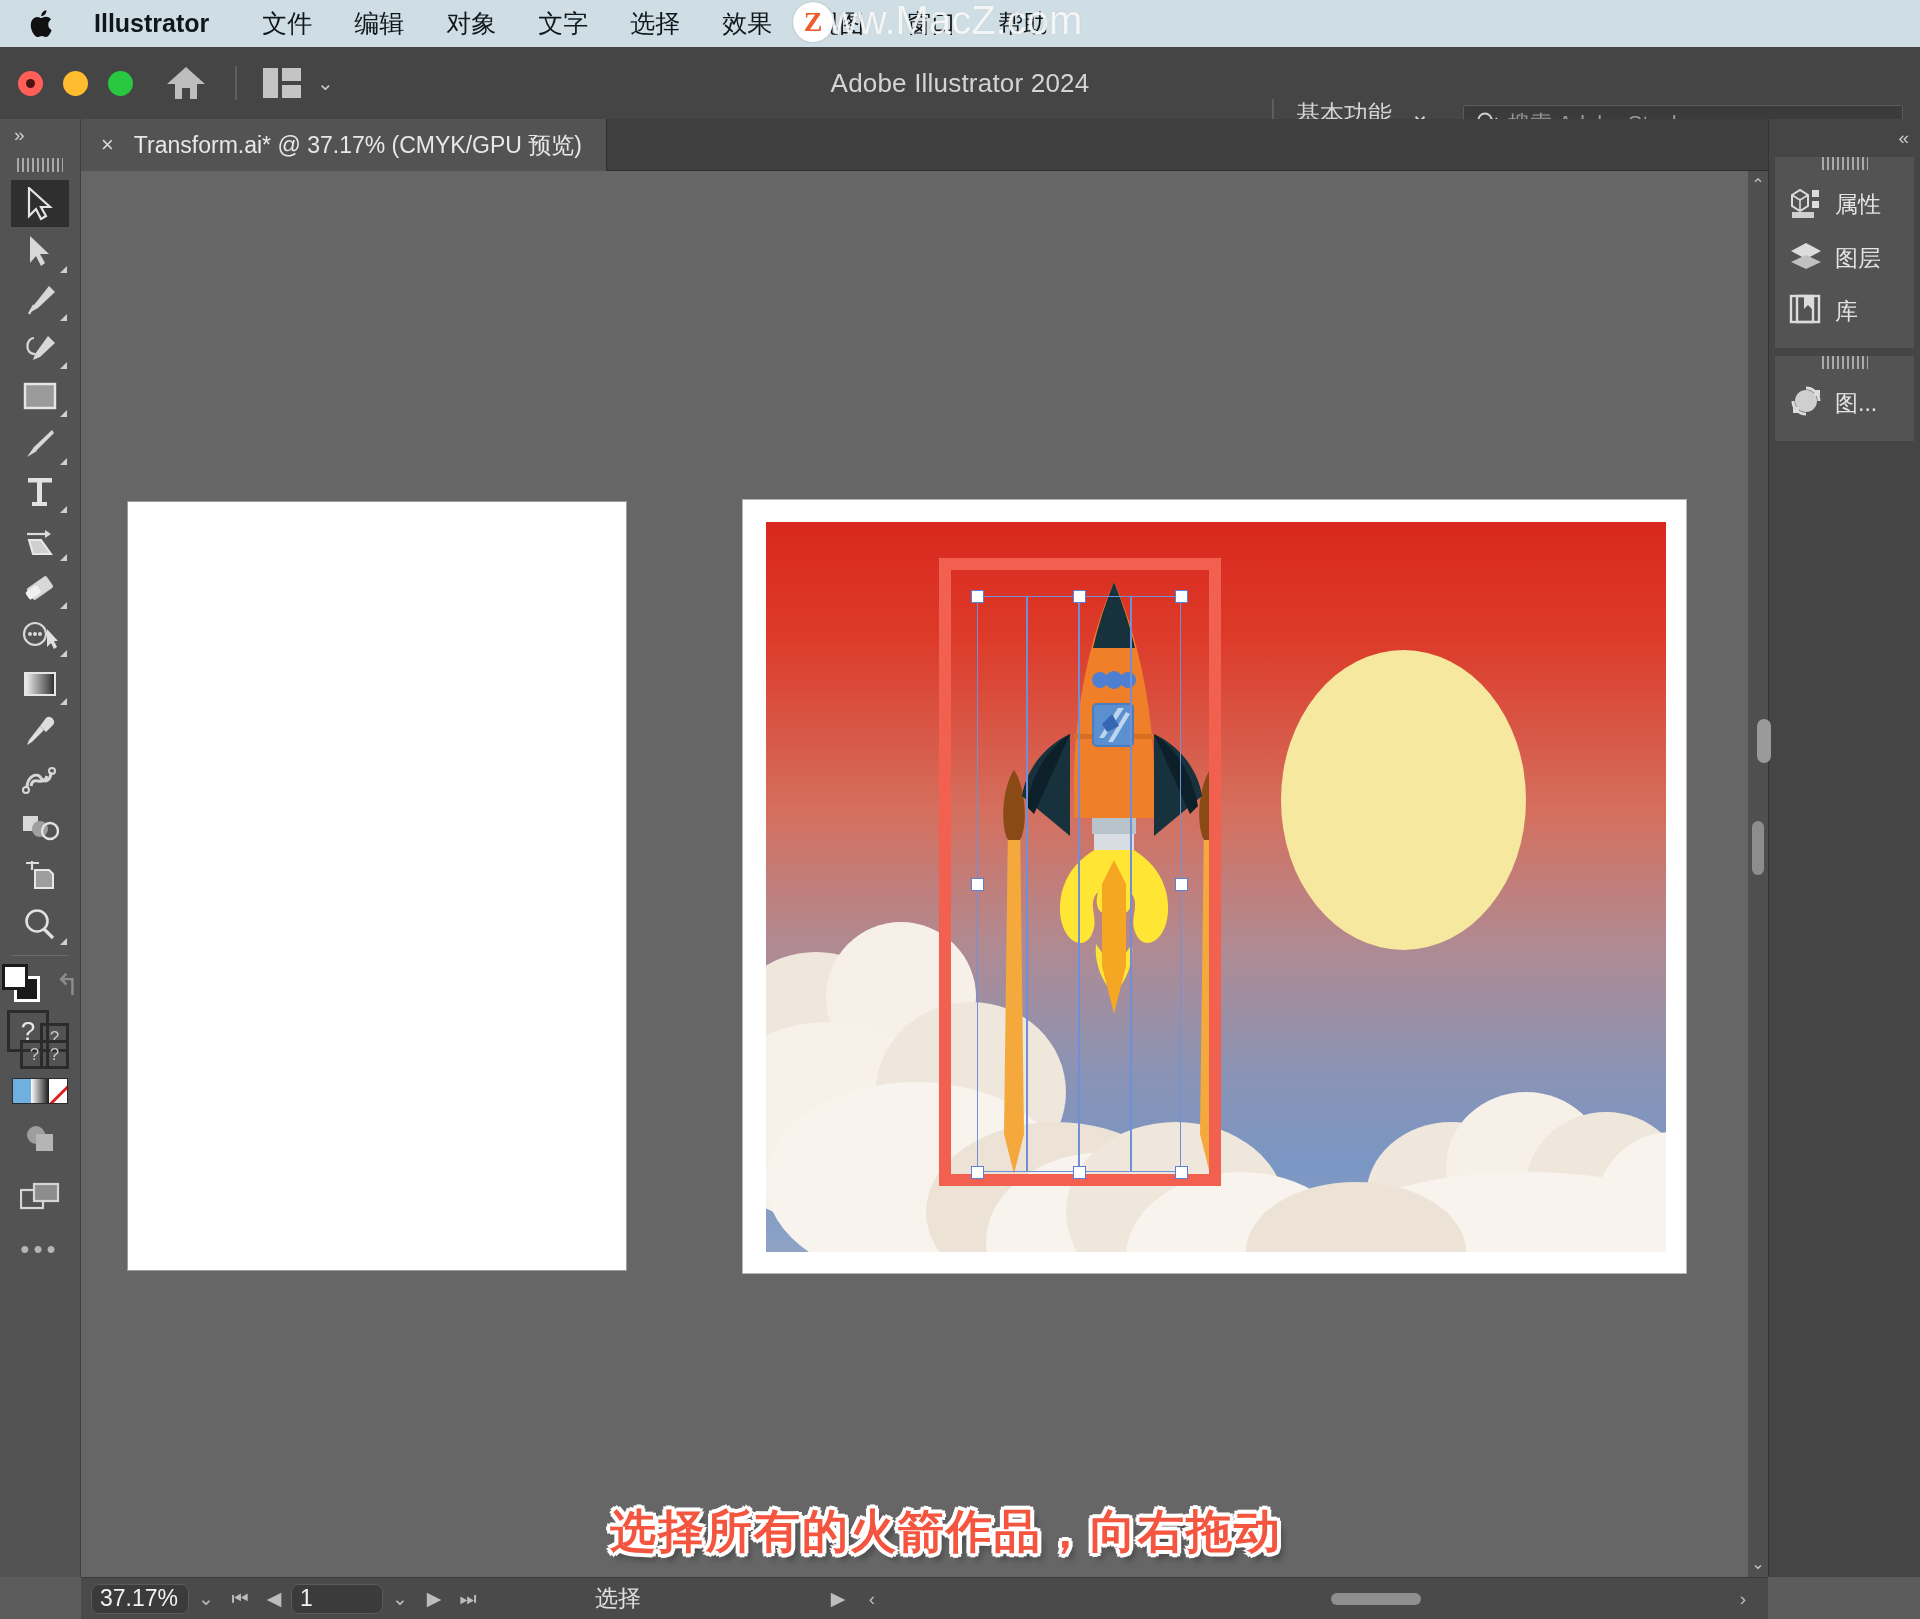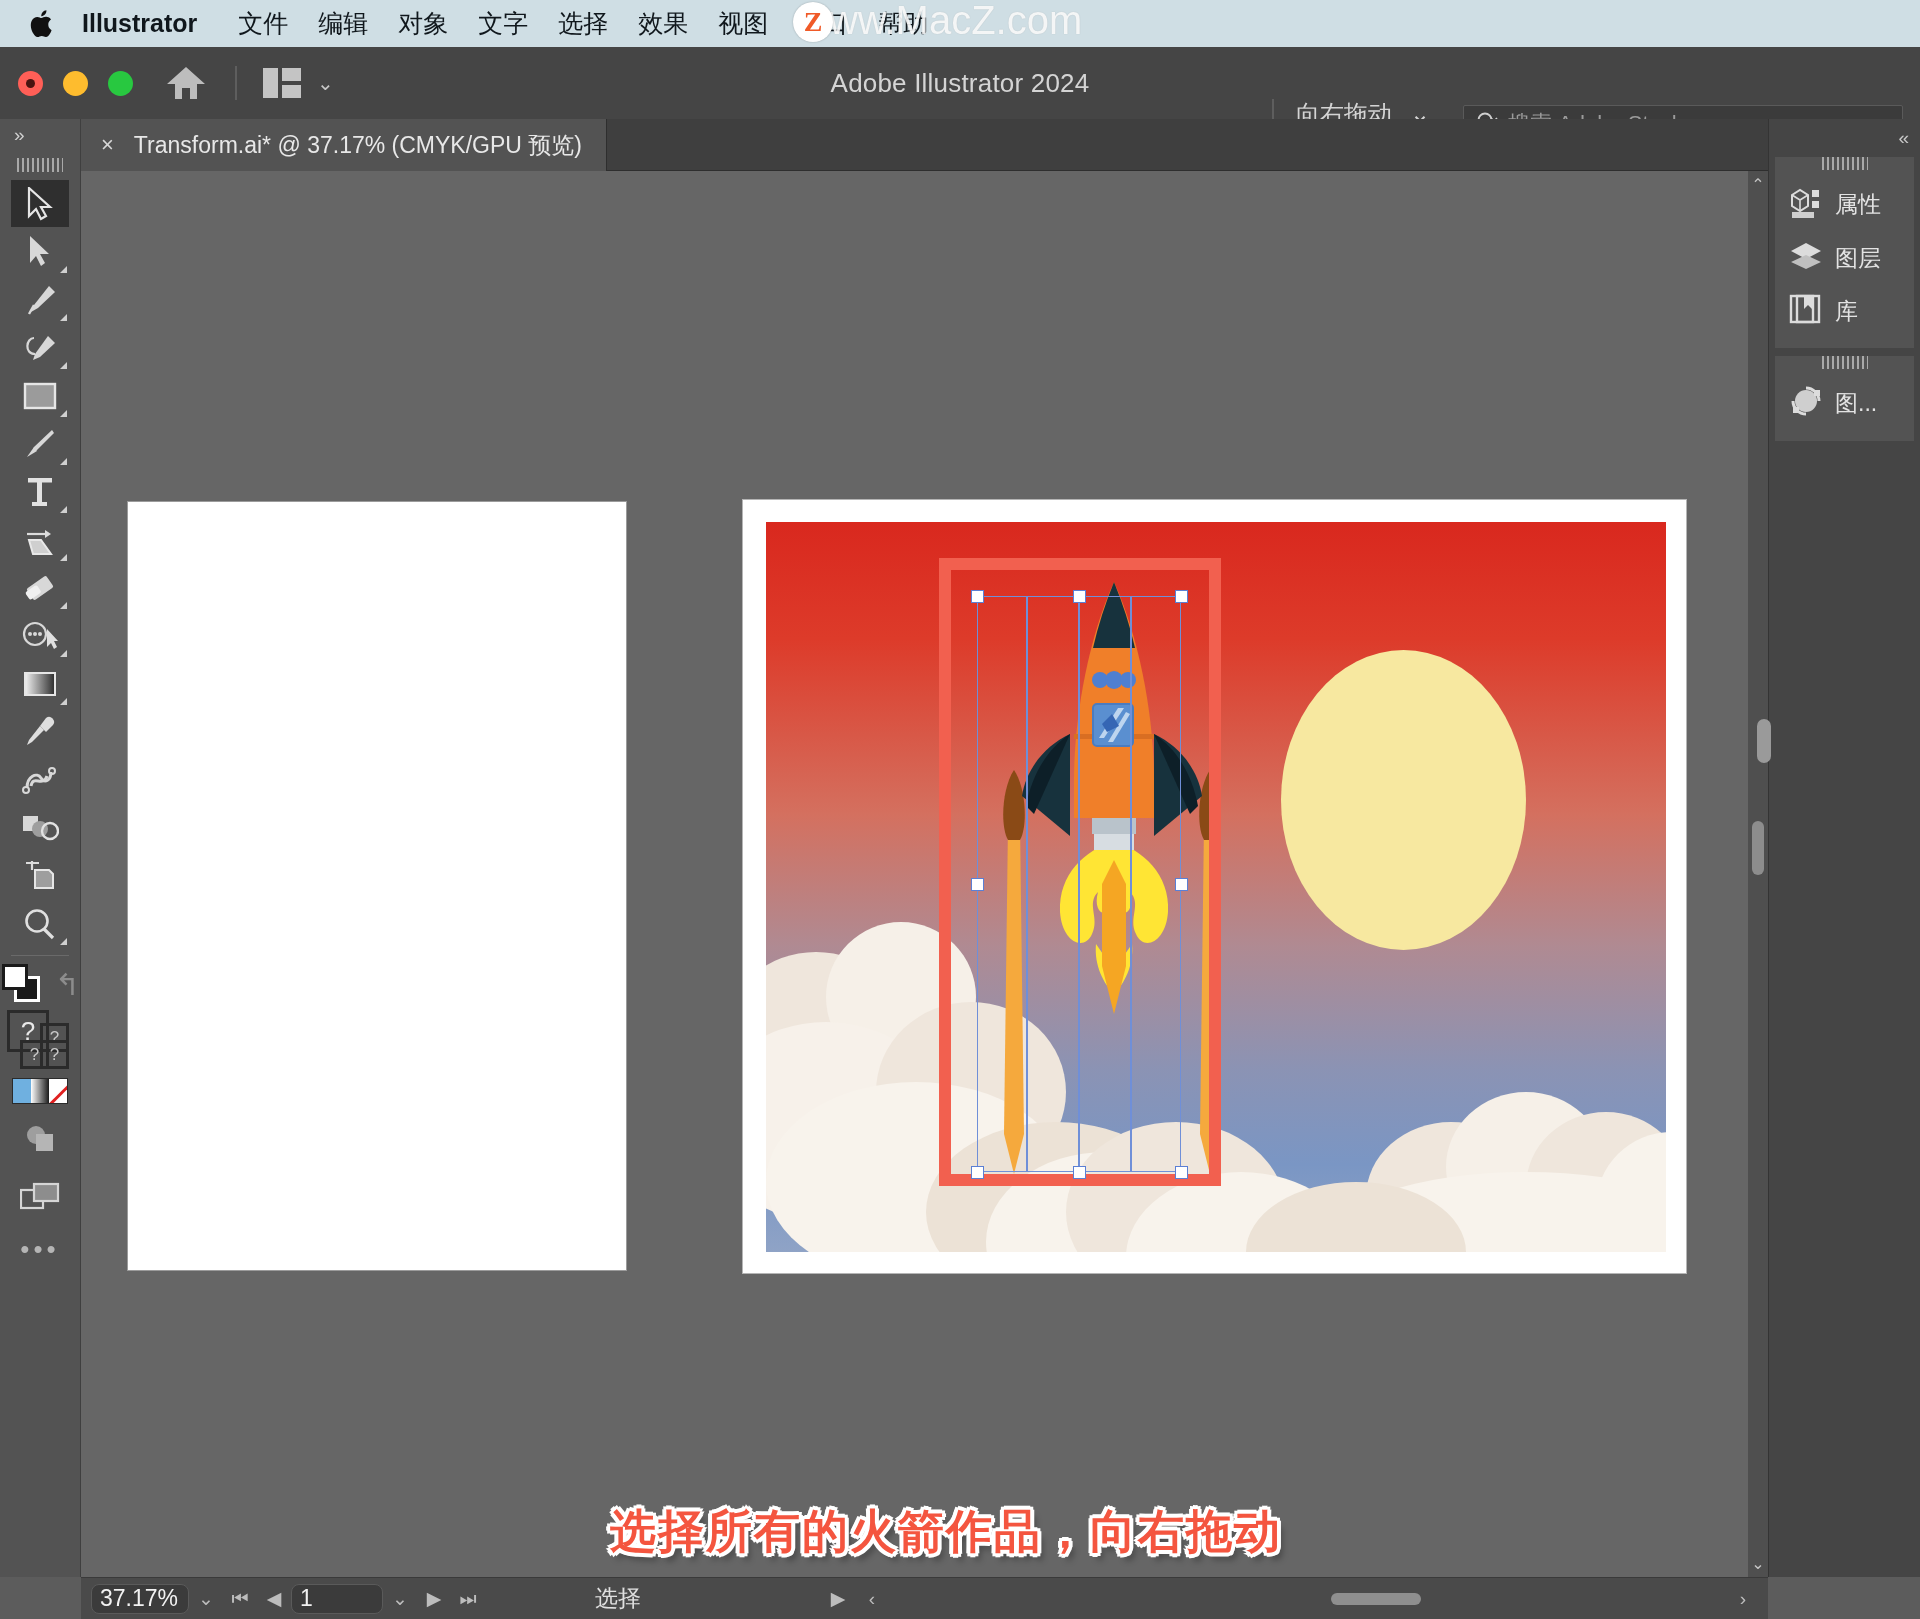--- a/index.html
+++ b/index.html
@@ -9,21 +9,21 @@
     font-family: "Liberation Sans", "DejaVu Sans", sans-serif;
     overflow: hidden;
   }
   #app { position: relative; width: 1920px; height: 1619px; }
 
   
   .macbar {
     position: absolute; top: 0; left: 0; width: 1920px; height: 47px;
     background: #cfdee4;
     display: flex; align-items: center;
-    padding-left: 28px; gap: 0;
+    padding-left: 28px; gap: 12px;
   }
   .apple-logo {
     width: 26px; height: 30px; margin-right: 28px; position: relative;
     display: flex; align-items: center; justify-content: center;
   }
   .apple-logo svg { display:block; }
   .macbar .mi {
     color: #10171c; font-size: 25px; line-height: 47px;
     padding: 0 16px; white-space: nowrap;
   }
@@ -277,21 +277,21 @@
         <rect x="19" y="0" width="19" height="13" fill="#c4c4c4"></rect>
         <rect x="19" y="17" width="19" height="13" fill="#c4c4c4"></rect>
       </svg>
     </div>
     <div class="chev-small">⌄</div>
 
     <div class="app-title">Adobe Illustrator 2024</div>
 
     <div class="ws-sep"></div>
     <div class="workspace">
-      <span>向右拖动</span>
+      <span>基本功能</span>
       <span>⌄</span>
     </div>
 
     <div class="search-box">
       <span>
         <svg width="24" height="22" viewBox="0 0 24 22">
           <circle cx="9" cy="9" r="6.5" fill="none" stroke="#cfcfcf" stroke-width="2"></circle>
           <line x1="13.6" y1="13.6" x2="18" y2="18" stroke="#cfcfcf" stroke-width="2"></line>
           <path d="M19 7 l3 3 l3 -3" fill="none" stroke="#cfcfcf" stroke-width="1.6" transform="translate(-4,0)"></path>
         </svg>

